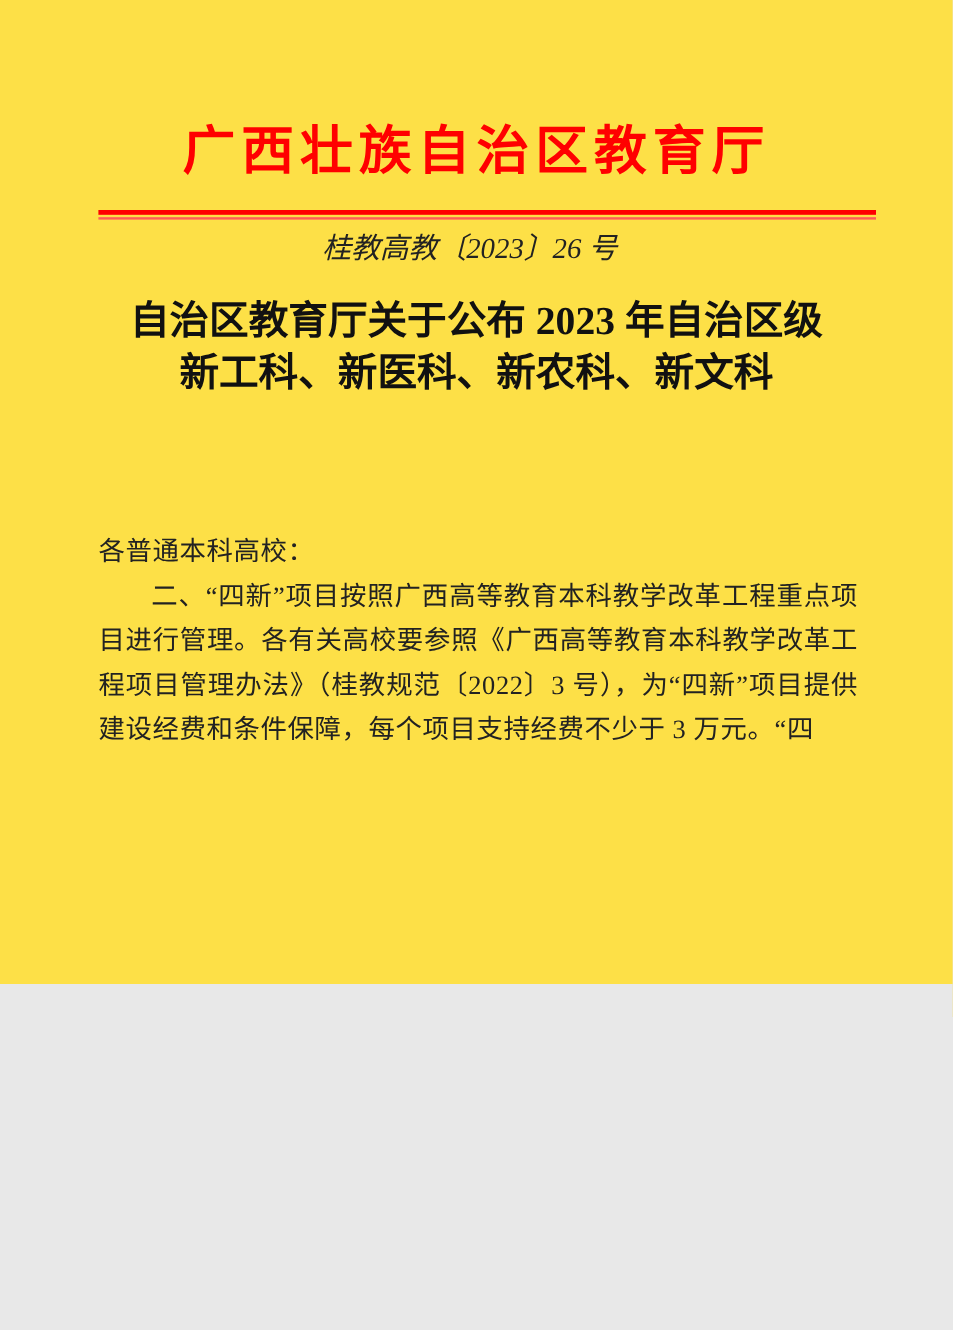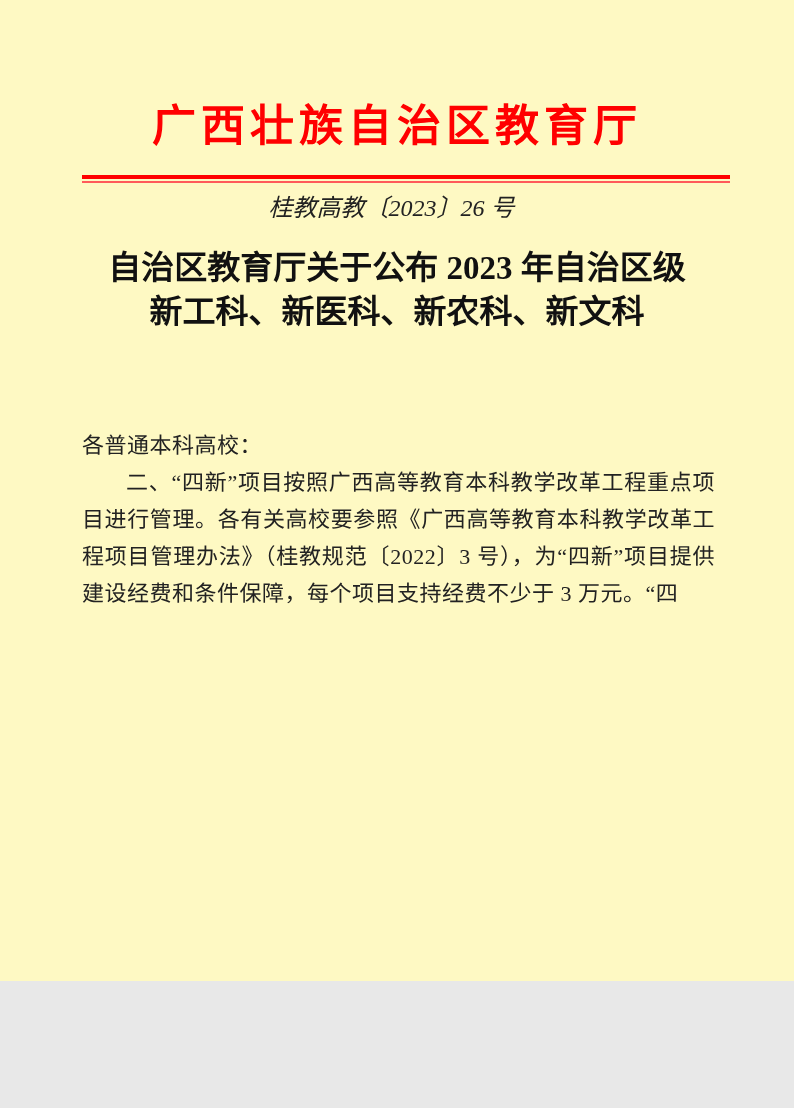--- a/index.html
+++ b/index.html
@@ -5,23 +5,23 @@
 <style>
   html, body {
     margin: 0;
     padding: 0;
     background: #e8e8e8;
     font-family: "Liberation Serif", "DejaVu Serif", serif;
   }
   .page {
     position: relative;
     width: 794px;
-    height: 981px;
+    height: 820px;
     margin: 0 auto;
-    background: #fef9c3;
+    background: #fde047;
     color: #1d1d1d;
     overflow: hidden;
   }
 
   
   .letterhead {
     position: absolute;
     top: 98px;
     left: 0;
     width: 794px;
@@ -70,21 +70,21 @@
     text-align: center;
     font-size: 33px;
     font-weight: bold;
     line-height: 44px;
     color: #111111;
   }
 
   
   .body-text {
     position: absolute;
-    top: 427px;
+    top: 441px;
     left: 82px;
     width: 633px;
     font-size: 22px;
     line-height: 37px;
     letter-spacing: 0.5px;
     text-align: justify;
     text-justify: inter-character;
     color: #222222;
   }
   .body-text p {

